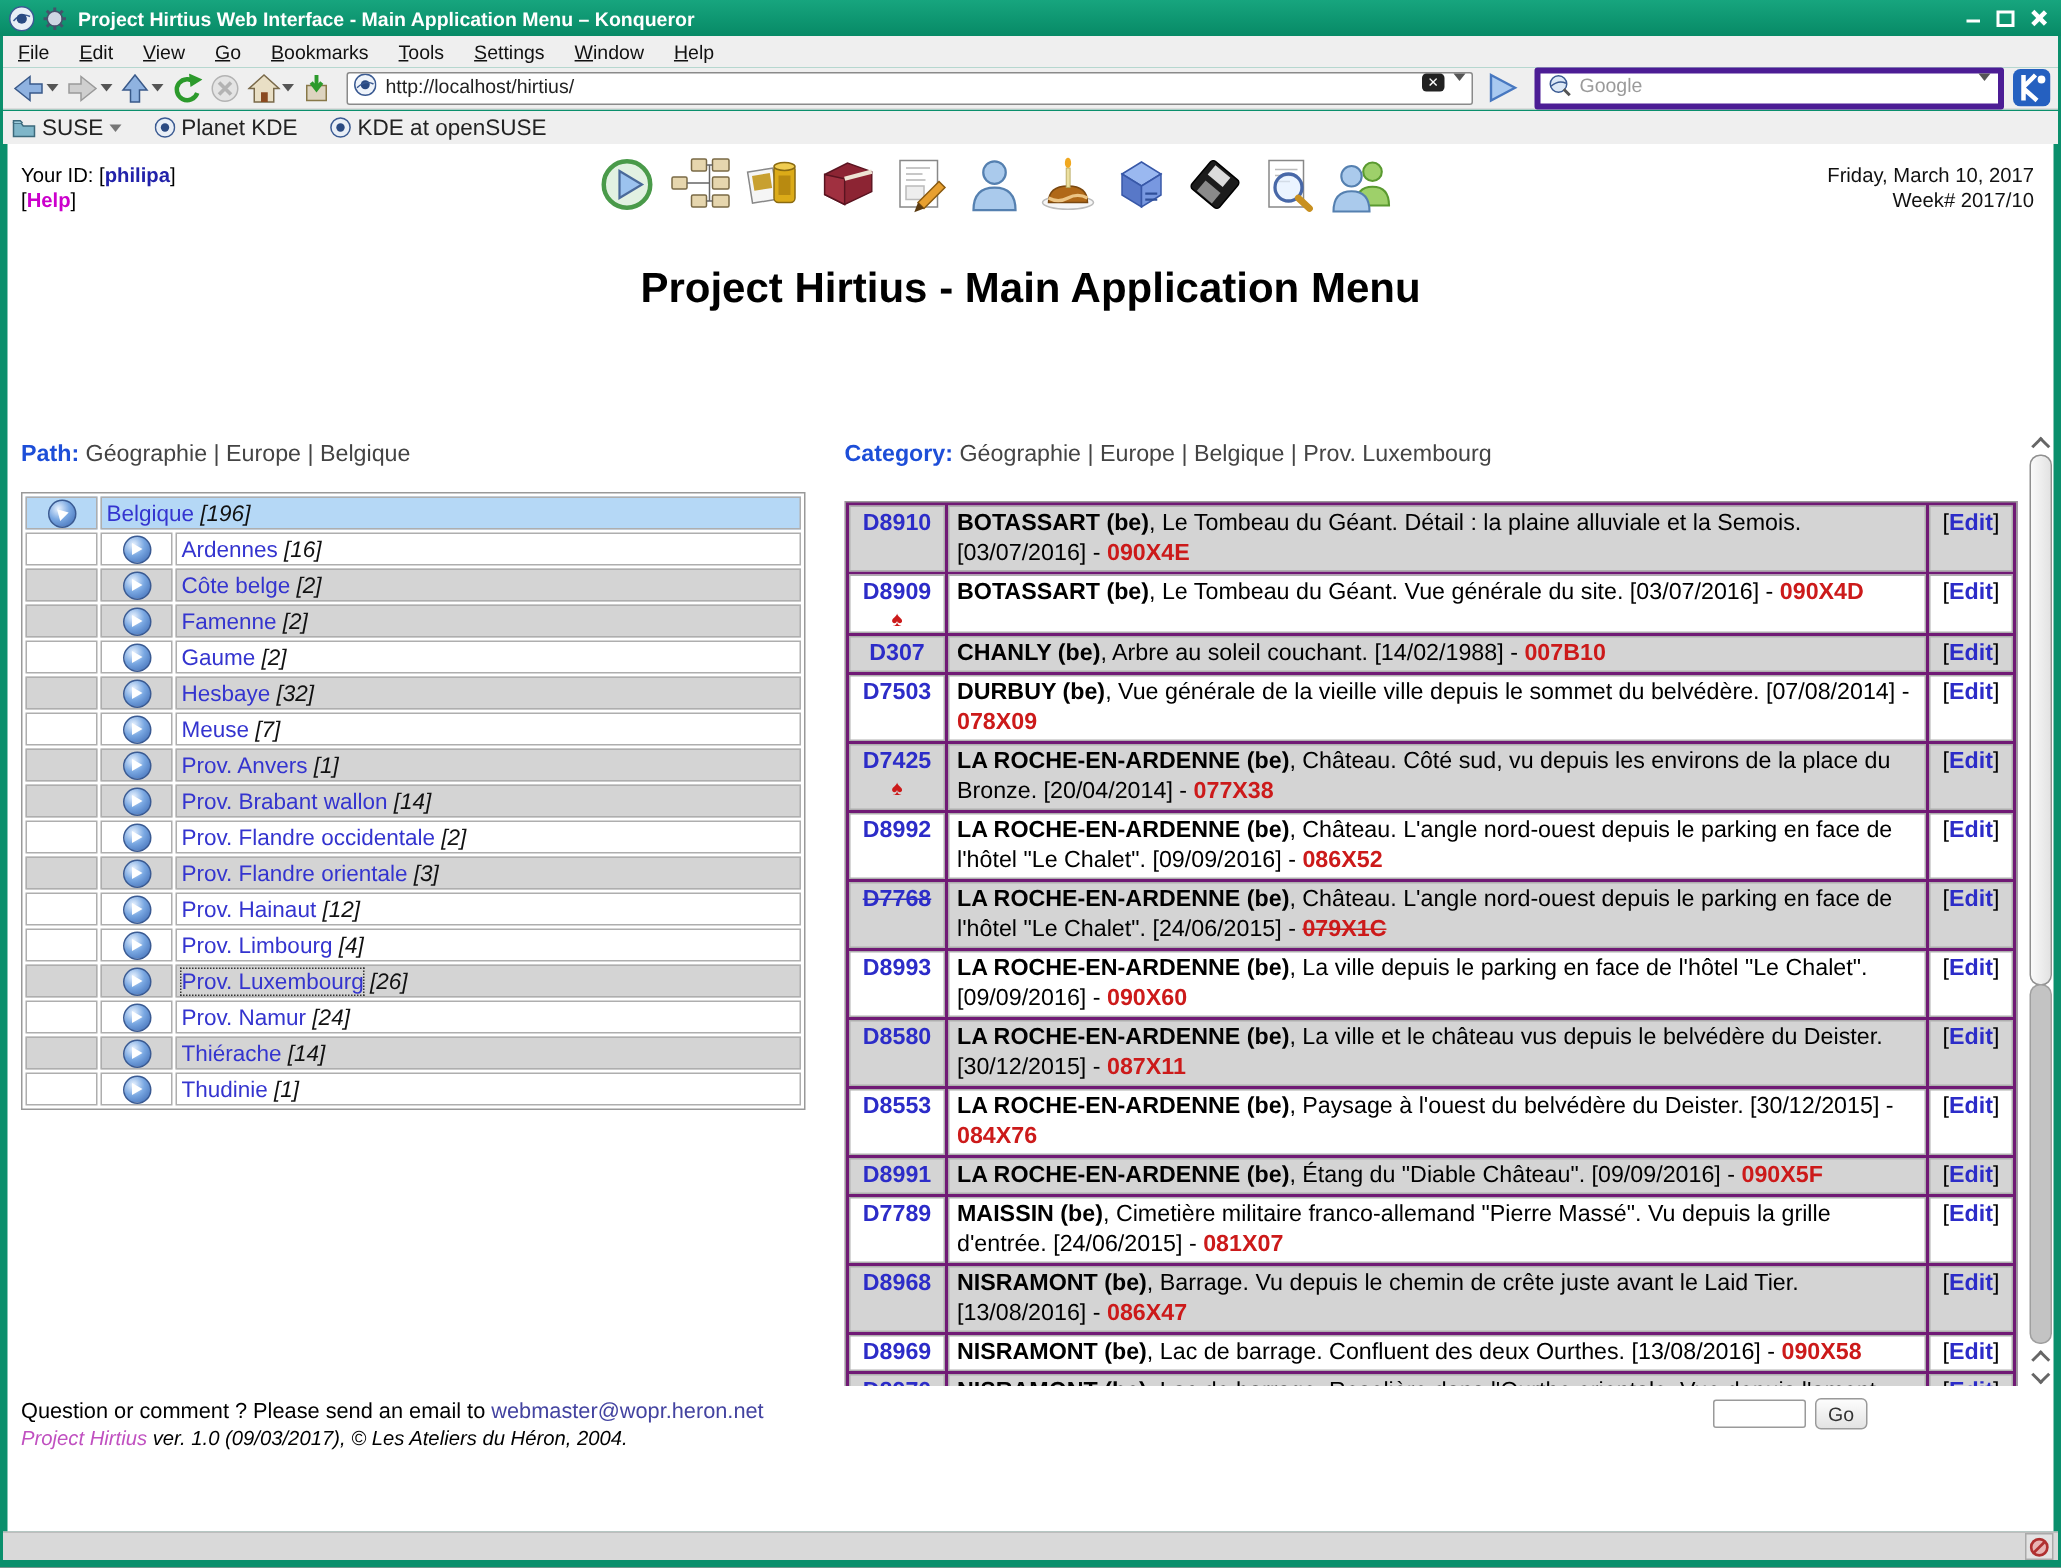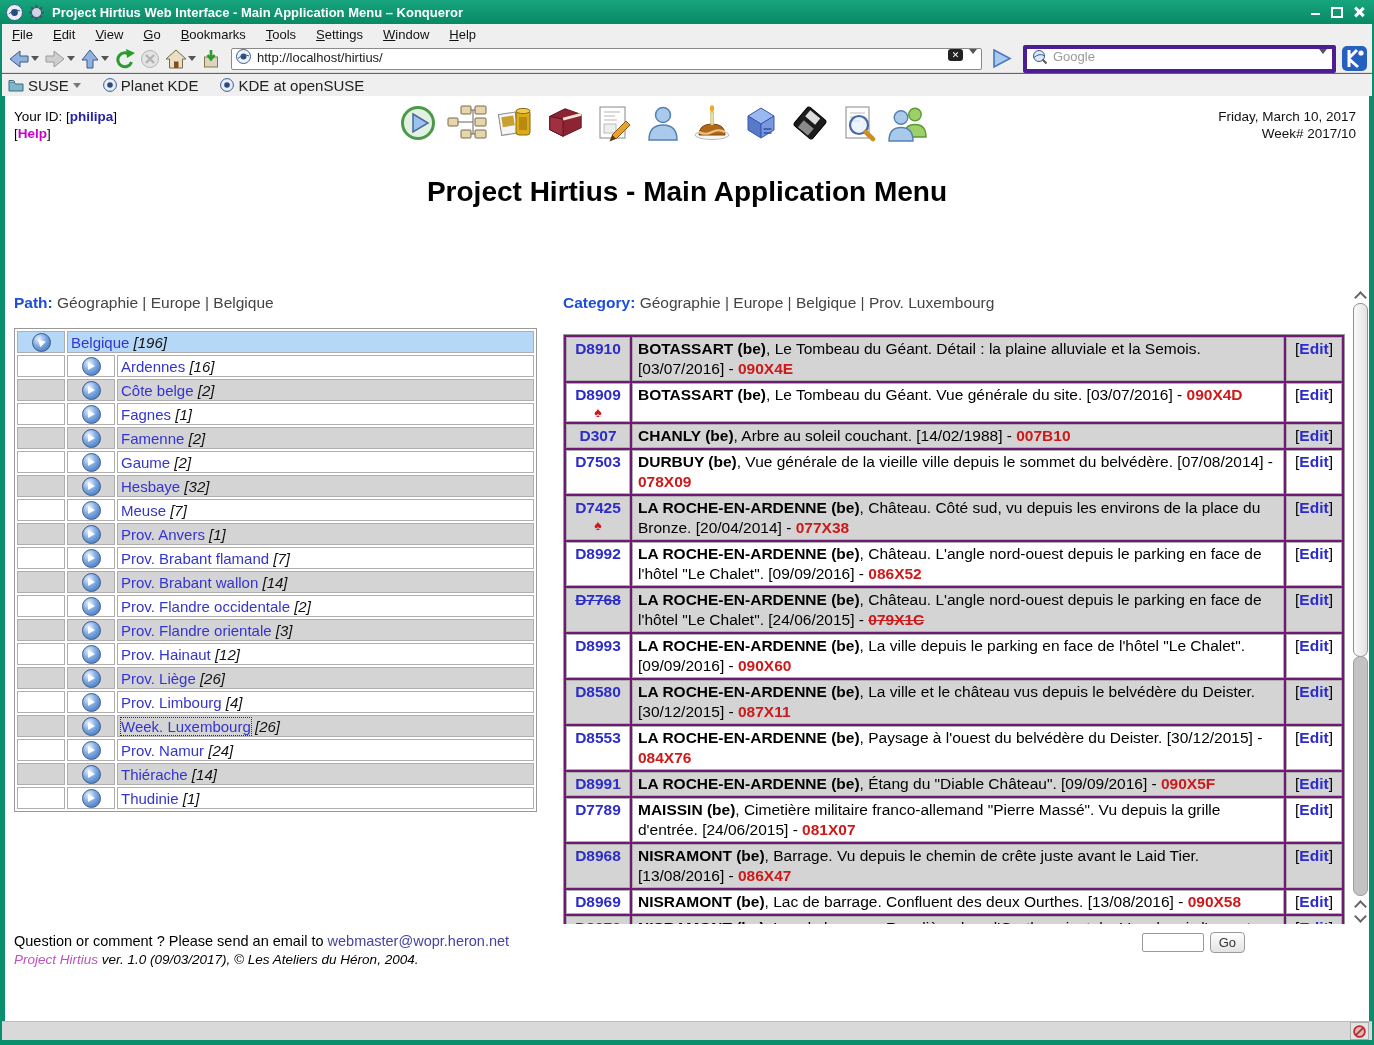--- a/index.html
+++ b/index.html
@@ -365,25 +365,20 @@
             <tr class="row-w">
               <td class="c1"></td>
               <td class="c2"><span class="globe"><i></i></span></td>
               <td><a href="#" class="tree-link">Ardennes</a><span class="cnt"> [16]</span></td>
             </tr>
             <tr class="row-g">
               <td class="c1"></td>
               <td class="c2"><span class="globe"><i></i></span></td>
               <td><a href="#" class="tree-link">Côte belge</a><span class="cnt"> [2]</span></td>
             </tr>
-            <tr class="row-w">
-              <td class="c1"></td>
-              <td class="c2"><span class="globe"><i></i></span></td>
-              <td><a href="#" class="tree-link">Fagnes</a><span class="cnt"> [1]</span></td>
-            </tr>
             <tr class="row-g">
               <td class="c1"></td>
               <td class="c2"><span class="globe"><i></i></span></td>
               <td><a href="#" class="tree-link">Famenne</a><span class="cnt"> [2]</span></td>
             </tr>
             <tr class="row-w">
               <td class="c1"></td>
               <td class="c2"><span class="globe"><i></i></span></td>
               <td><a href="#" class="tree-link">Gaume</a><span class="cnt"> [2]</span></td>
             </tr>
@@ -395,59 +390,49 @@
             <tr class="row-w">
               <td class="c1"></td>
               <td class="c2"><span class="globe"><i></i></span></td>
               <td><a href="#" class="tree-link">Meuse</a><span class="cnt"> [7]</span></td>
             </tr>
             <tr class="row-g">
               <td class="c1"></td>
               <td class="c2"><span class="globe"><i></i></span></td>
               <td><a href="#" class="tree-link">Prov. Anvers</a><span class="cnt"> [1]</span></td>
             </tr>
-            <tr class="row-w">
-              <td class="c1"></td>
-              <td class="c2"><span class="globe"><i></i></span></td>
-              <td><a href="#" class="tree-link">Prov. Brabant flamand</a><span class="cnt"> [7]</span></td>
-            </tr>
             <tr class="row-g">
               <td class="c1"></td>
               <td class="c2"><span class="globe"><i></i></span></td>
               <td><a href="#" class="tree-link">Prov. Brabant wallon</a><span class="cnt"> [14]</span></td>
             </tr>
             <tr class="row-w">
               <td class="c1"></td>
               <td class="c2"><span class="globe"><i></i></span></td>
               <td><a href="#" class="tree-link">Prov. Flandre occidentale</a><span class="cnt"> [2]</span></td>
             </tr>
             <tr class="row-g">
               <td class="c1"></td>
               <td class="c2"><span class="globe"><i></i></span></td>
               <td><a href="#" class="tree-link">Prov. Flandre orientale</a><span class="cnt"> [3]</span></td>
             </tr>
             <tr class="row-w">
               <td class="c1"></td>
               <td class="c2"><span class="globe"><i></i></span></td>
               <td><a href="#" class="tree-link">Prov. Hainaut</a><span class="cnt"> [12]</span></td>
             </tr>
-            <tr class="row-g">
-              <td class="c1"></td>
-              <td class="c2"><span class="globe"><i></i></span></td>
-              <td><a href="#" class="tree-link">Prov. Liège</a><span class="cnt"> [26]</span></td>
-            </tr>
             <tr class="row-w">
               <td class="c1"></td>
               <td class="c2"><span class="globe"><i></i></span></td>
               <td><a href="#" class="tree-link">Prov. Limbourg</a><span class="cnt"> [4]</span></td>
             </tr>
             <tr class="row-g">
               <td class="c1"></td>
               <td class="c2"><span class="globe"><i></i></span></td>
-              <td><a href="#" class="tree-link focused">Week. Luxembourg</a><span class="cnt"> [26]</span></td>
+              <td><a href="#" class="tree-link focused">Prov. Luxembourg</a><span class="cnt"> [26]</span></td>
             </tr>
             <tr class="row-w">
               <td class="c1"></td>
               <td class="c2"><span class="globe"><i></i></span></td>
               <td><a href="#" class="tree-link">Prov. Namur</a><span class="cnt"> [24]</span></td>
             </tr>
             <tr class="row-g">
               <td class="c1"></td>
               <td class="c2"><span class="globe"><i></i></span></td>
               <td><a href="#" class="tree-link">Thiérache</a><span class="cnt"> [14]</span></td>

